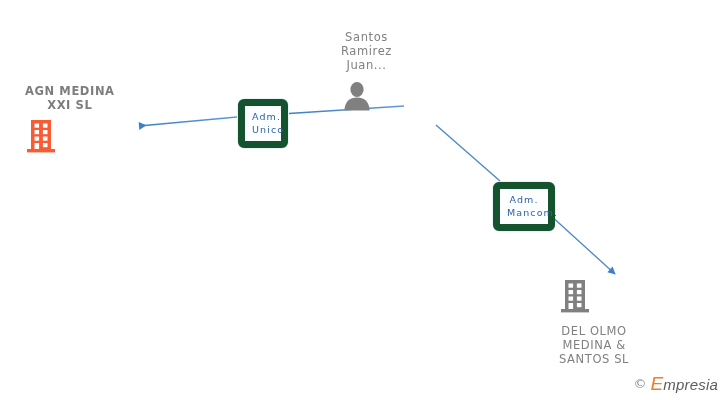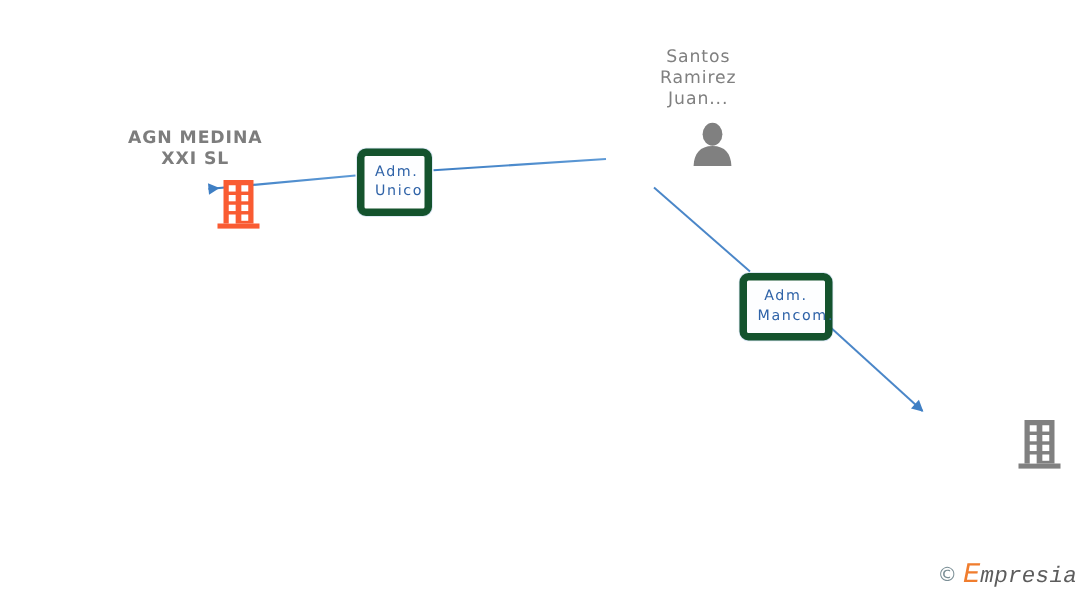--- a/index.html
+++ b/index.html
@@ -25,21 +25,21 @@
     top: 0;
     width: 728px;
     height: 400px;
   }
 
   
   .node {
     position: absolute;
     display: flex;
     flex-direction: column;
-    align-items: flex-end;
+    align-items: flex-start;
     width: 150px;
     text-align: center;
   }
   .node-label {
     font-size: 11.5px;
     line-height: 14px;
     color: #808080;
     letter-spacing: 0.6px;
     white-space: pre-line;
   }
@@ -75,21 +75,21 @@
     top: 278px;
   }
   #node-del-olmo .node-label {
     margin-top: 6px;
   }
 
   
   .edge-label {
     position: absolute;
     box-sizing: border-box;
-    border: 5px solid #14532d;
+    border: 7px solid #14532d;
     border-radius: 6px;
     background: #fdfeff;
     color: #2f63a8;
     font-size: 9.5px;
     line-height: 13px;
     letter-spacing: 1.1px;
     text-align: center;
     padding: 4px 7px 5px 7px;
     white-space: pre-line;
     box-shadow: 0 0 0 0.5px rgba(86,145,205,0.25);
@@ -113,21 +113,21 @@
     display: flex;
     align-items: center;
     gap: 4px;
   }
   #watermark .wm-c {
     font-size: 13px;
     color: #7b8f96;
     line-height: 1;
   }
   #watermark .wm-name {
-    font-family: Liberation Mono, monospace;
+    font-family: Liberation Sans, sans-serif;
     font-style: italic;
     font-size: 15px;
     line-height: 1;
     color: #5c5c5c;
     letter-spacing: 0.2px;
   }
   #watermark .wm-name .wm-cap {
     color: #f07d2e;
     font-size: 19px;
   }
@@ -201,20 +201,23 @@
         <rect x="9.5" y="5.5" width="4.6" height="4.2" fill="#ffffff"></rect>
         <rect x="17.9" y="5.5" width="4.6" height="4.2" fill="#ffffff"></rect>
         <rect x="9.5" y="12" width="4.6" height="4.2" fill="#ffffff"></rect>
         <rect x="17.9" y="12" width="4.6" height="4.2" fill="#ffffff"></rect>
         <rect x="9.5" y="18.5" width="4.6" height="4.2" fill="#ffffff"></rect>
         <rect x="17.9" y="18.5" width="4.6" height="4.2" fill="#ffffff"></rect>
         <rect x="9.5" y="25" width="4.6" height="6" fill="#ffffff"></rect>
         <rect x="17.9" y="25" width="4.6" height="4.2" fill="#ffffff"></rect>
       </svg>
     </span>
+    <div class="node-label">DEL OLMO
+MEDINA &amp;
+SANTOS SL</div>
   </div>
 
   <div class="edge-label" id="edge-label-adm-unico">Adm.
 Unico</div>
 
   <div class="edge-label" id="edge-label-adm-mancom">Adm.
 Mancom.</div>
 
   <div id="watermark">
     <span class="wm-c">©</span>

